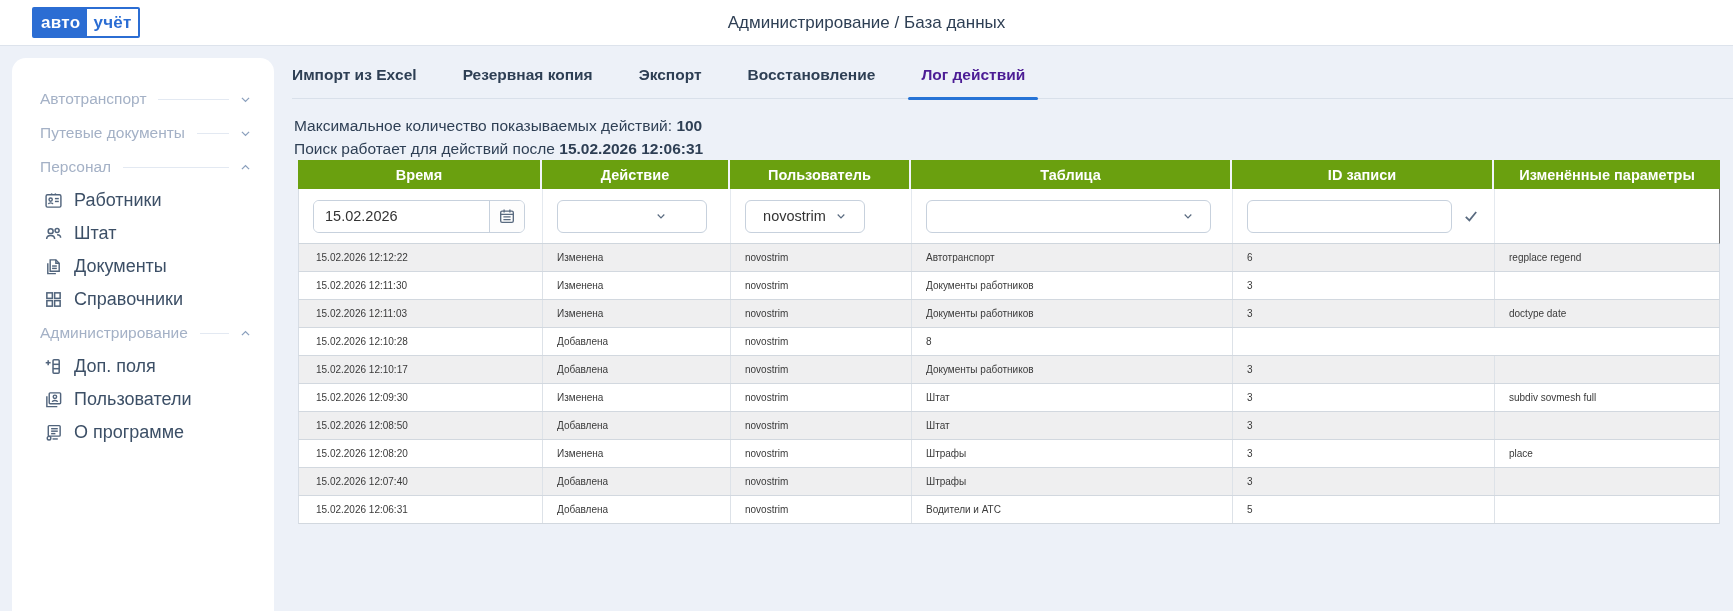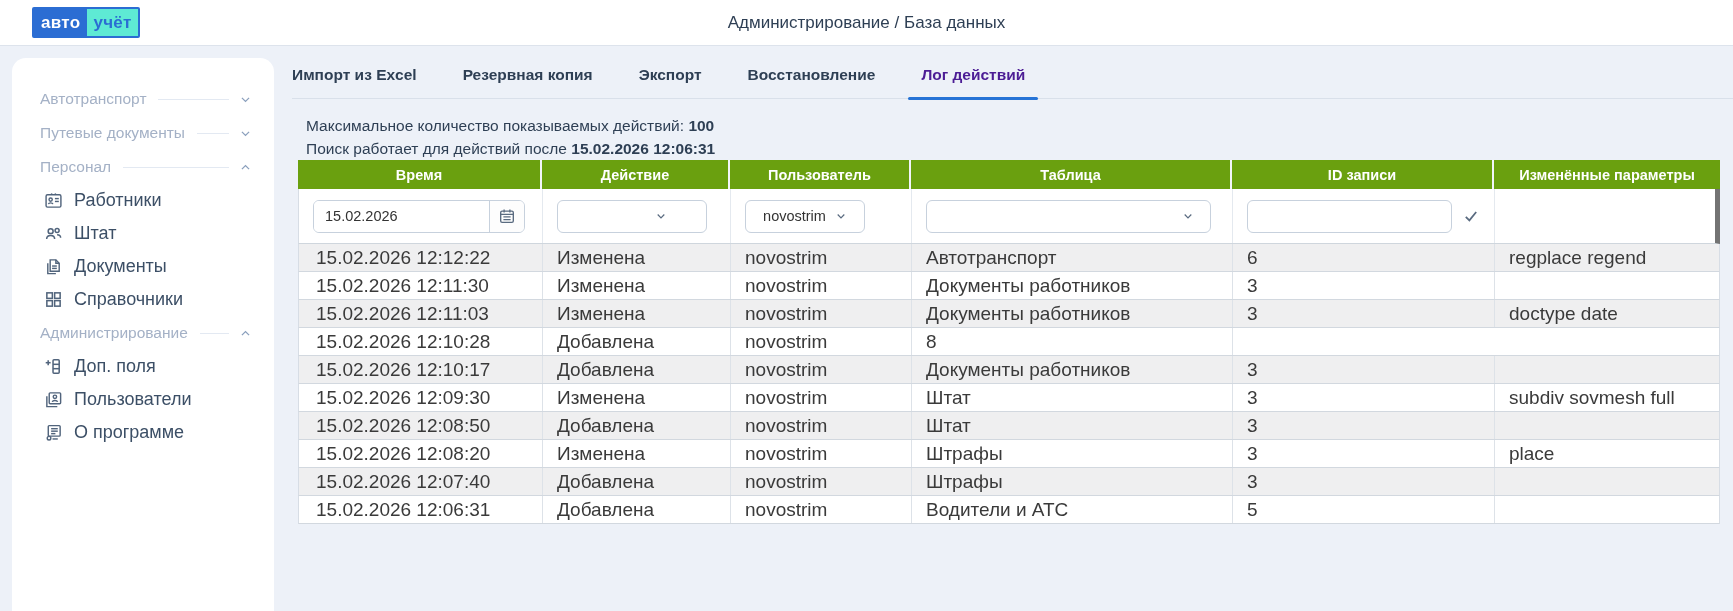--- a/index.html
+++ b/index.html
@@ -8,67 +8,67 @@
     width:1733px; height:611px; position:relative; overflow:hidden;
     background:#edf1f8;
     font-family:"Liberation Sans","DejaVu Sans",sans-serif;
     color:#2e3f54;
   }
   
   .topbar { position:absolute; left:0; top:0; right:0; height:46px; background:#ffffff; border-bottom:1px solid #dde3ec; }
   .logo { position:absolute; left:32px; top:7px; height:31px; display:flex; align-items:stretch;
           background:#2b6dd3; border:2px solid #2b6dd3; border-radius:2px; }
   .logo-first { color:#ffffff; font-weight:bold; font-size:17px; display:flex; align-items:center; padding:0 7px; letter-spacing:.3px; }
-  .logo-second { background:#5eead4; color:#2b6dd3; font-weight:bold; font-size:17px; display:flex; align-items:center; padding:0 6px; letter-spacing:.3px; }
+  .logo-second { background:#ffffff; color:#2b6dd3; font-weight:bold; font-size:17px; display:flex; align-items:center; padding:0 6px; letter-spacing:.3px; }
   .page-title { position:absolute; left:0; right:0; top:0; height:46px; display:flex; align-items:center; justify-content:center;
                 font-size:17px; color:#2e3f54; }
   
   .sidebar { position:absolute; left:12px; top:58px; width:262px; height:553px; background:#ffffff;
              border-radius:14px 14px 0 0; padding:24px 22px 0 20px; }
   .nav-section-header { display:flex; align-items:center; height:34px; cursor:pointer; }
   .nav-label { color:#a4b1c6; font-size:15.5px; padding-left:8px; white-space:nowrap; }
   .nav-line { flex:1; border-top:1px solid #e3e9f2; margin:0 10px 0 12px; min-width:8px; }
   .nav-chevron { display:flex; align-items:center; color:#8ba0bd; }
   .nav-item { display:flex; align-items:center; gap:11px; height:33px; padding-left:12px; margin-right:2px;
               font-size:18px; color:#3c4f66; cursor:pointer; border-radius:2px; }
   .nav-item.active { background:#d5e8f8; }
   .icon { display:inline-flex; align-items:center; justify-content:center; line-height:0; }
   .icon svg { display:block; }
   
   .main { position:absolute; left:292px; top:58px; right:0; }
   .tabs { display:flex; gap:46px; border-bottom:1px solid #d9e0ea; }
   .tab { position:relative; font-size:15.5px; font-weight:bold; color:#2e3f54; padding:8px 0 14px 0; cursor:pointer; white-space:nowrap; }
   .tab.active { color:#4c1d95; }
   .tab.active::after { content:""; position:absolute; left:-13px; right:-13px; bottom:-2px; height:3px; background:#2673d6; border-radius:2px; }
-  .info { margin:15px 0 0 14px; font-size:15.5px; line-height:23px; color:#2e3f54; }
+  .info { margin:15px 0 0 2px; font-size:15.5px; line-height:23px; color:#2e3f54; }
   .info b { font-weight:bold; }
   
   .log-table { margin-left:6px; width:1422px; }
   .tgrid { display:grid; grid-template-columns:244px 188px 181px 321px 262px 226px; }
   .th { background:#6aa00f; color:#ffffff; font-weight:bold; font-size:14.5px; height:29px;
         display:flex; align-items:center; justify-content:center; border-right:2px solid #f2f5fa; }
   .th:last-child { border-right:none; }
-  .filter-row { background:#ffffff; height:55px; border-left:1px solid #d7dde5; border-right:5px solid #737373; border-bottom:1px solid #cfd6dd; }
+  .filter-row { background:#ffffff; height:55px; border-left:1px solid #d7dde5; border-right:1px solid #737373; border-bottom:1px solid #cfd6dd; }
   .filter-cell { display:flex; align-items:center; padding-left:14px; border-right:1px solid #e4e9ef; }
   .filter-cell:last-child { border-right:none; }
   .date-input { display:flex; align-items:stretch; width:212px; height:33px; border:1px solid #c7d1dd; border-radius:6px; background:#fff; overflow:hidden; }
   .date-input input { flex:1; min-width:0; border:none; outline:none; padding:0 0 0 11px; font:14.5px "Liberation Sans","DejaVu Sans",sans-serif; color:#333; }
   .cal-btn { width:35px; border-left:1px solid #c7d1dd; display:flex; align-items:center; justify-content:center; cursor:pointer; color:#5a6b80; background:#fdfdfd; }
   .select { height:33px; border:1px solid #c7d1dd; border-radius:6px; background:#fff; display:flex; align-items:center;
             font-size:14.5px; color:#333; cursor:pointer; }
   .select-action { width:150px; justify-content:center; padding-left:58px; }
   .select-user { width:120px; justify-content:center; gap:9px; }
   .select-table { width:285px; justify-content:flex-end; padding-right:16px; }
   .sel-chevron { color:#5a6b80; display:flex; align-items:center; }
   .id-input { width:205px; height:33px; border:1px solid #c7d1dd; border-radius:6px; outline:none;
               font:14.5px "Liberation Sans","DejaVu Sans",sans-serif; color:#333; padding:0 10px; }
   .apply-check { margin-left:11px; color:#5a6b80; cursor:pointer; display:flex; align-items:center; }
   .trow { height:28px; background:#ffffff; border-left:1px solid #d7dde5; border-right:1px solid #d7dde5; border-bottom:1px solid #d2d8df; }
   .trow.striped { background:#efeff0; }
-  .td { display:flex; align-items:center; padding-left:14px; font-size:19px; color:#3a3a3a;
+  .td { display:flex; align-items:center; padding-left:14px; font-size:10px; color:#3a3a3a;
         border-right:1px solid #dde2e8; overflow:hidden; white-space:nowrap; }
   .td:first-child { padding-left:17px; }
   .td:last-child { border-right:none; }
 </style>
 </head>
 <body>
 
 <div class="topbar">
   <div class="page-title">Администрирование / База данных</div>
   <div class="logo">

